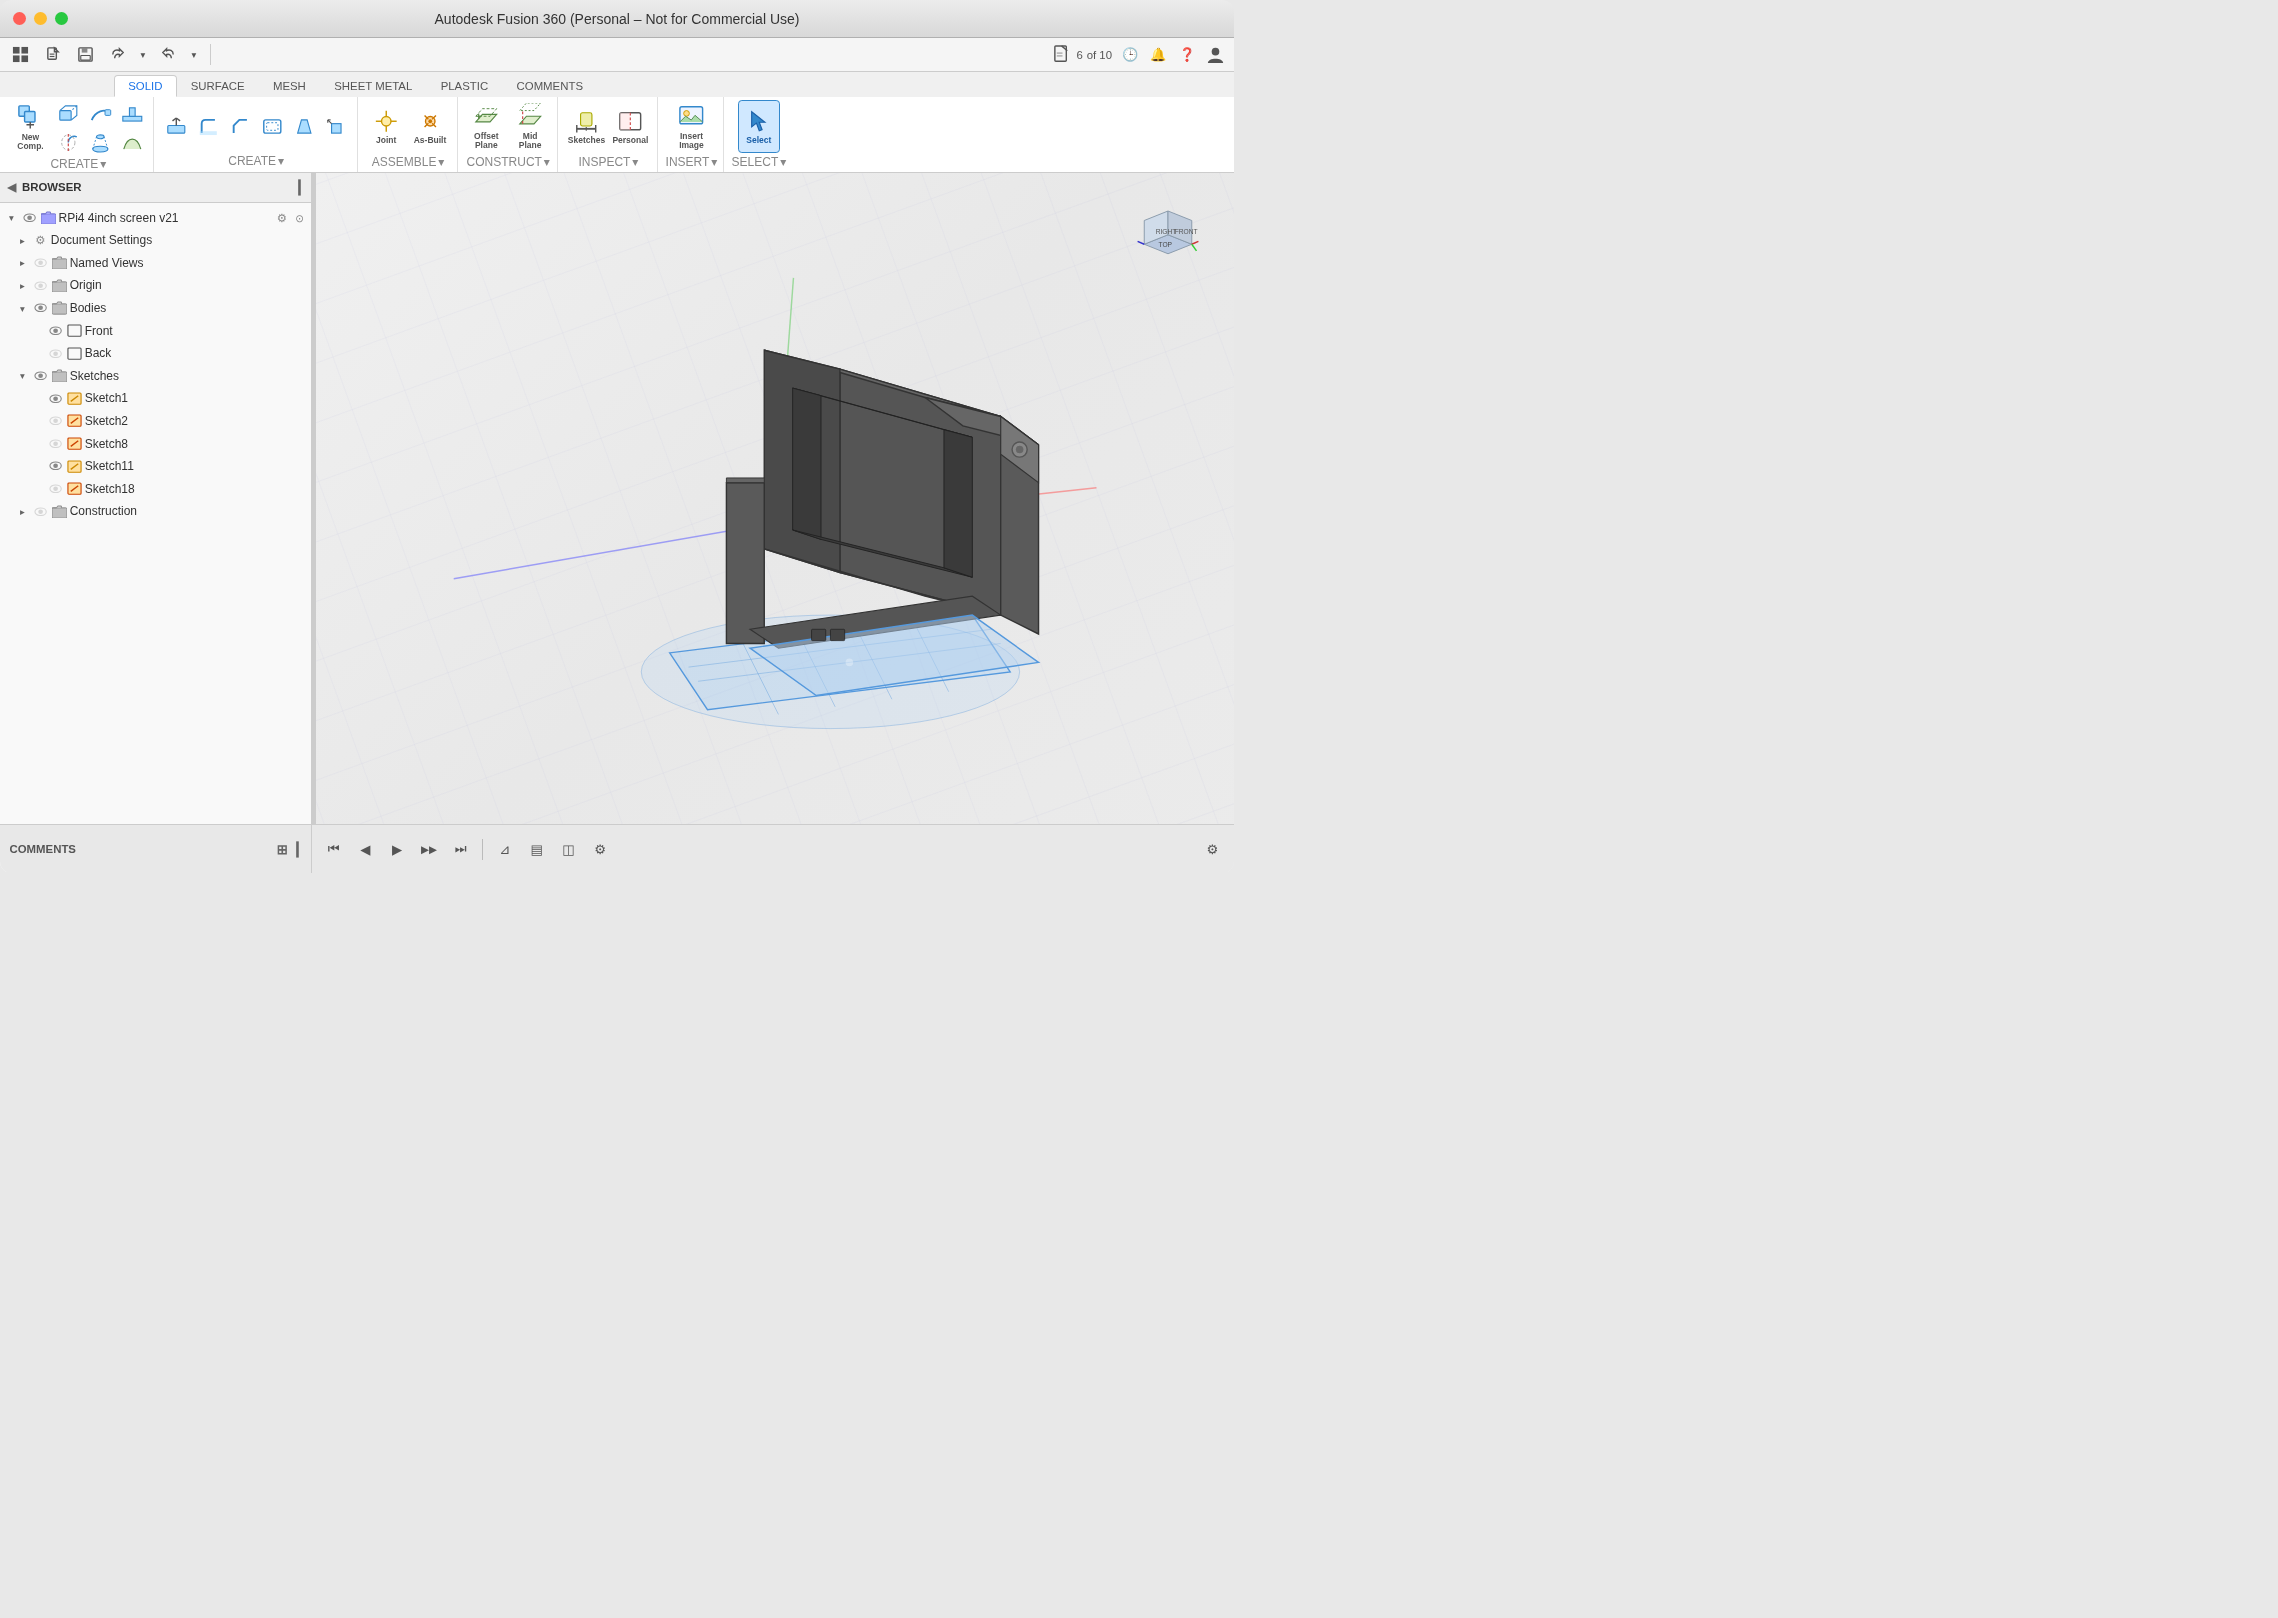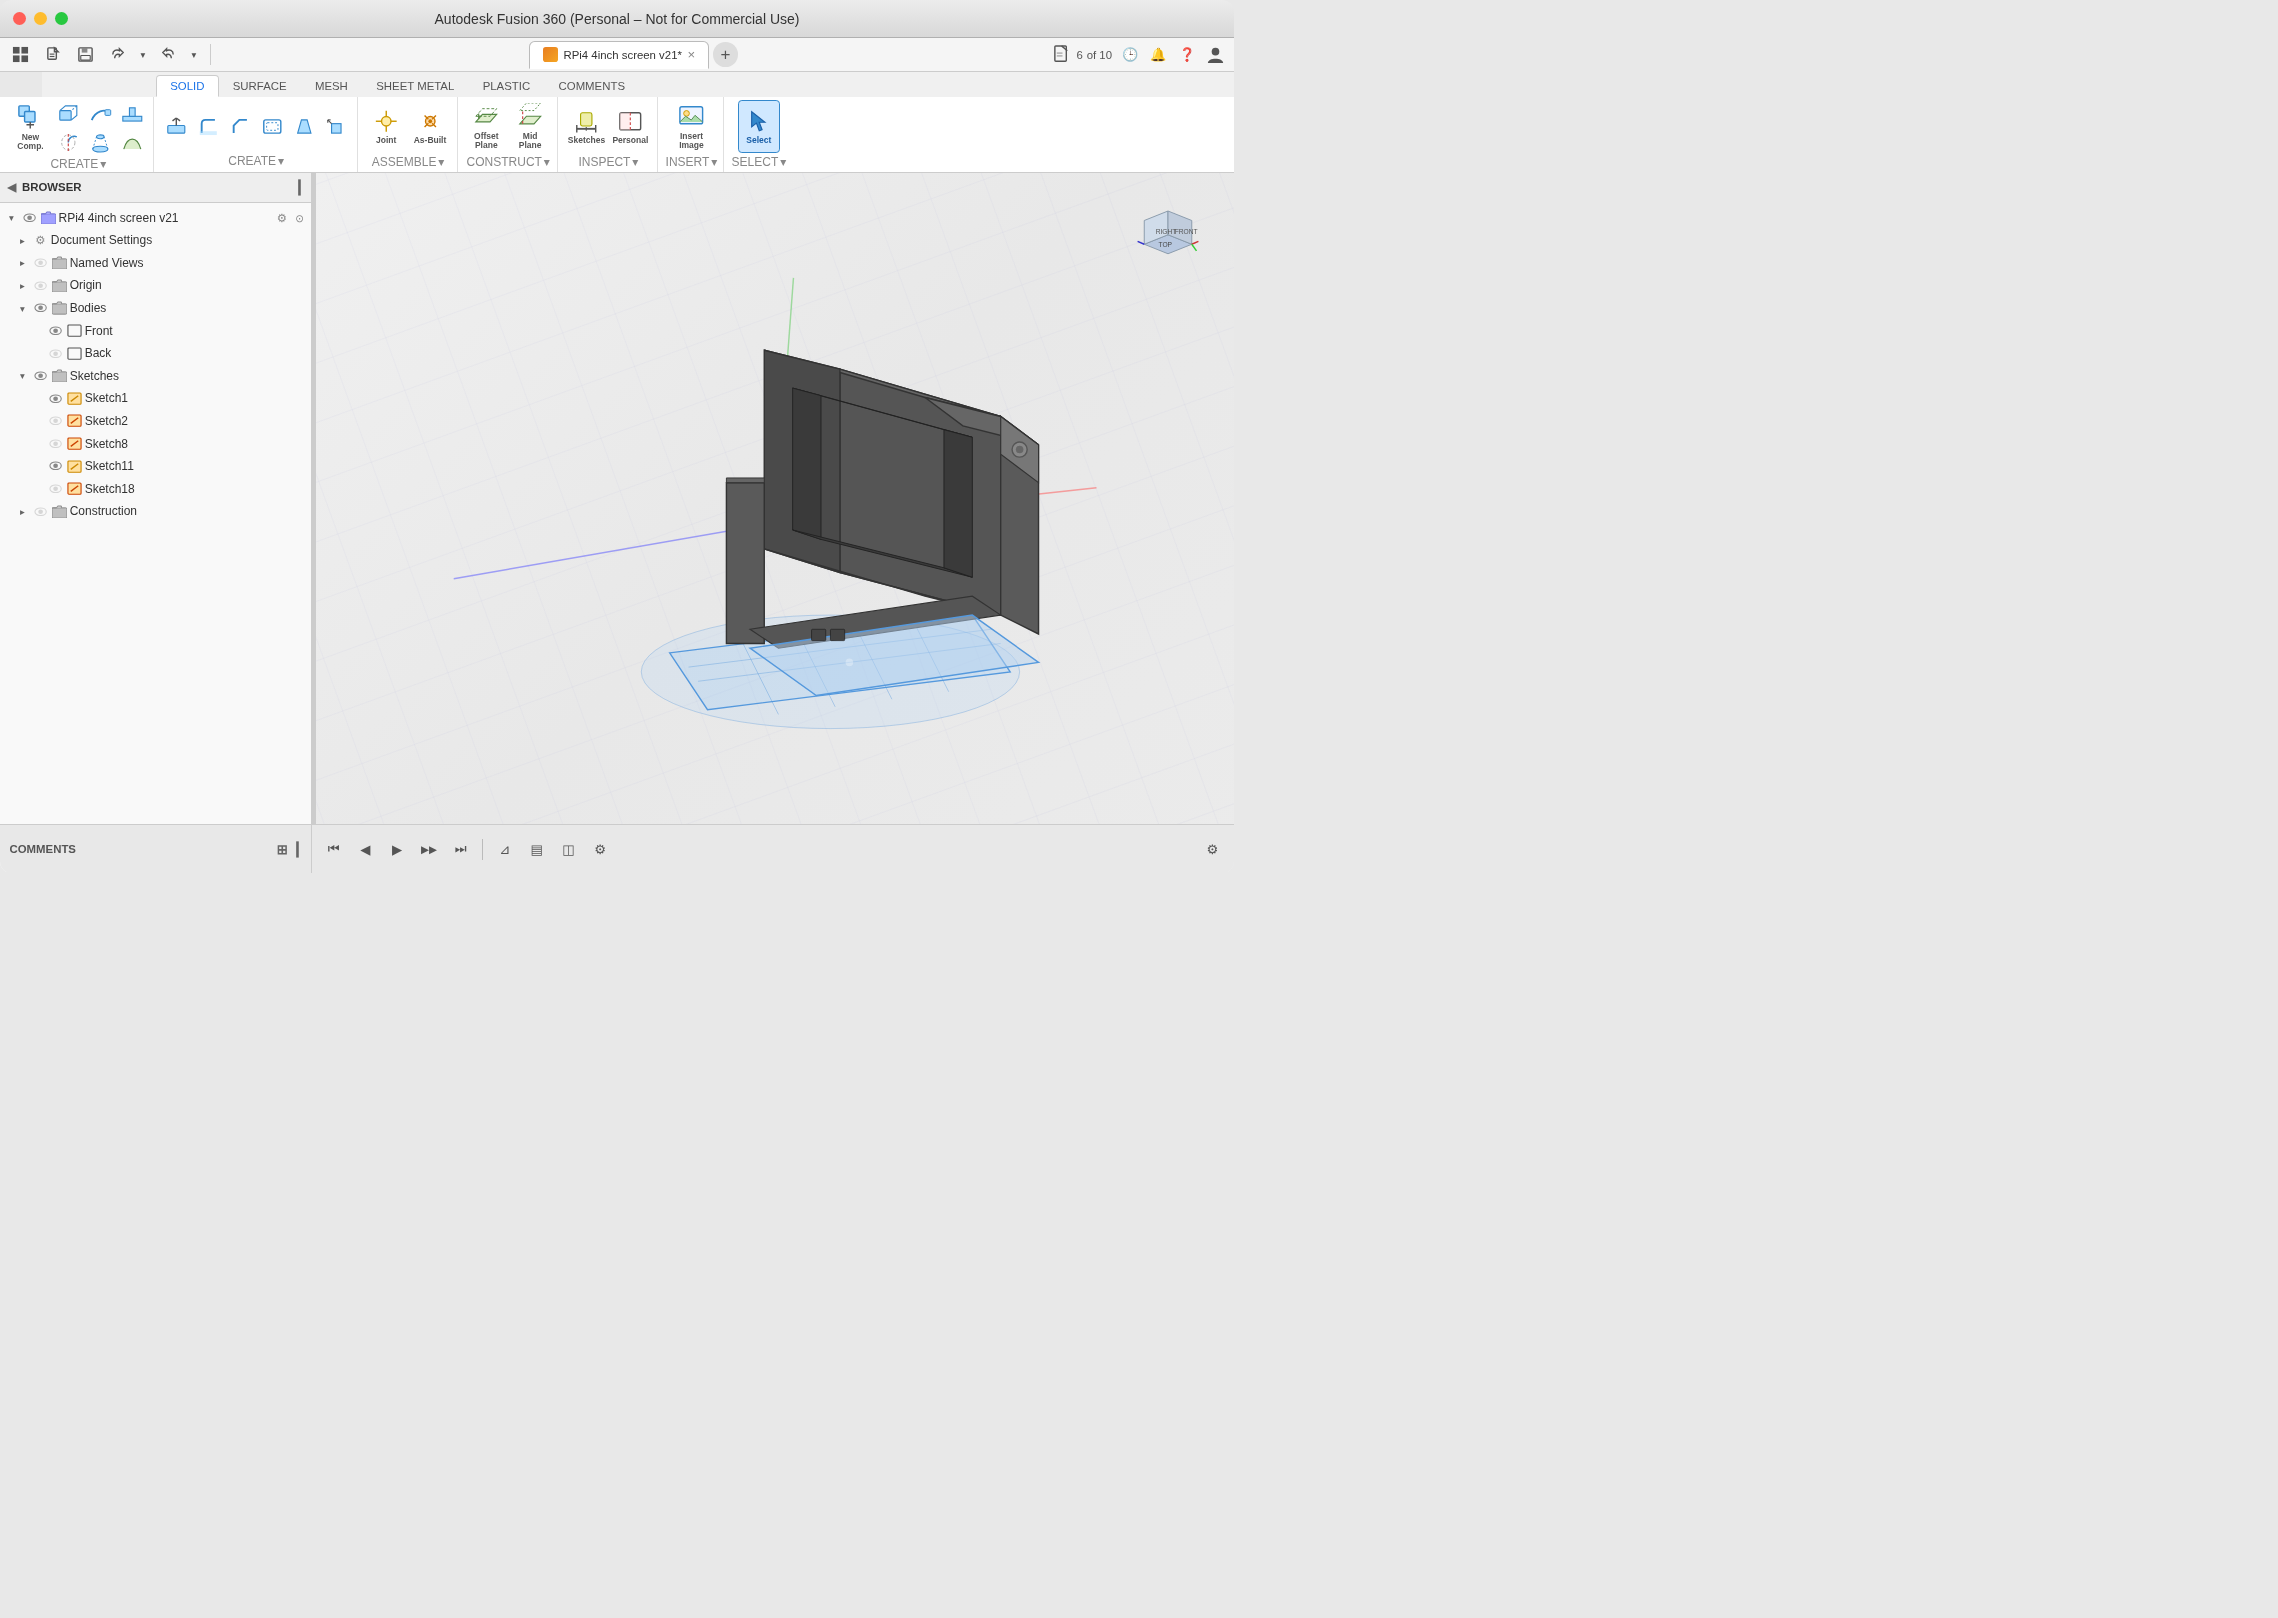--- a/index.html
+++ b/index.html
@@ -483,28 +483,20 @@
   <div class="toolbar-icon-btn" style="width:13.2px; font-size:9.5px; color:#555;">▾</div>
   <div class="toolbar-icon-btn">
     <svg width="17" height="17" viewBox="0 0 18 18">
         <path d="M14 9 C14 5 10 3 7 5 L7 3 L3 7 L7 11 L7 9 C10 8 12 10 12 13" fill="none" stroke="#555" stroke-width="1.5"></path>
       </svg>
   </div>
   <div class="toolbar-icon-btn" style="width:13.2px; font-size:9.5px; color:#555;">▾</div>
 
   <div class="toolbar-divider"></div>
 
-  <div class="tab-bar">
-    <div class="tab-item active">
-      <span class="tab-icon"></span>
-      <span>RPi4 4inch screen v21*</span>
-      <span class="tab-close">×</span>
-    </div>
-    <button class="tab-add-btn">+</button>
-  </div>
 
   <div class="tab-right-controls">
     <div class="tab-page-info">
       <svg width="21" height="21" viewBox="0 0 22 22">
           <rect x="3" y="2" width="12" height="16" rx="1" fill="none" stroke="#555" stroke-width="1.5"></rect>
           <path d="M10 2 L16 7" fill="none" stroke="#555" stroke-width="1.5"></path>
           <rect x="5" y="9" width="6" height="1" fill="#888"></rect>
           <rect x="5" y="12" width="6" height="1" fill="#888"></rect>
         </svg>
       <span>6</span>
@@ -515,21 +507,21 @@
     <div class="tab-right-icon">❓</div>
     <div class="tab-right-icon">
       <svg width="21" height="21" viewBox="0 0 22 22">
           <circle cx="11" cy="8" r="4" fill="#555"></circle>
           <path d="M3 20 C3 14 19 14 19 20" fill="#555"></path>
         </svg>
     </div>
   </div>
 </div>
 
-<div class="ribbon-tabs" style="position:relative;margin-left:42px;">
+<div class="ribbon-tabs" style="position:relative;">
   <div class="design-btn">
     <span>DESIGN</span>
     <span>▾</span>
   </div>
   <div class="ribbon-tab active">SOLID</div>
   <div class="ribbon-tab">SURFACE</div>
   <div class="ribbon-tab">MESH</div>
   <div class="ribbon-tab">SHEET METAL</div>
   <div class="ribbon-tab">PLASTIC</div>
   <div class="ribbon-tab">COMMENTS</div>

